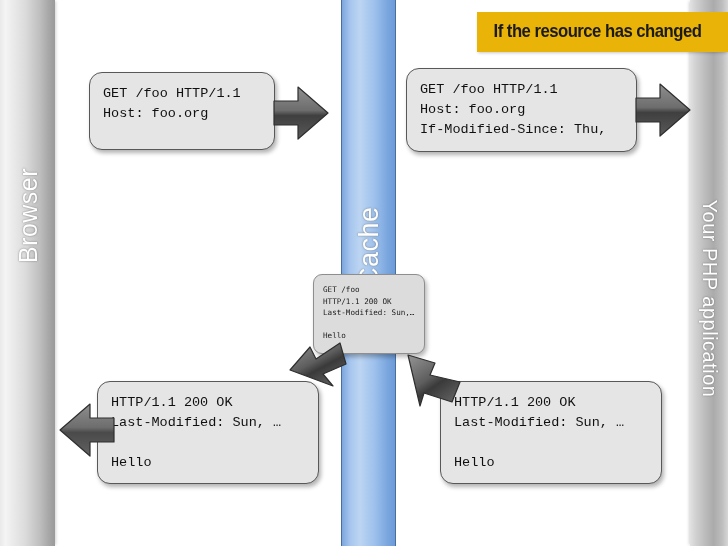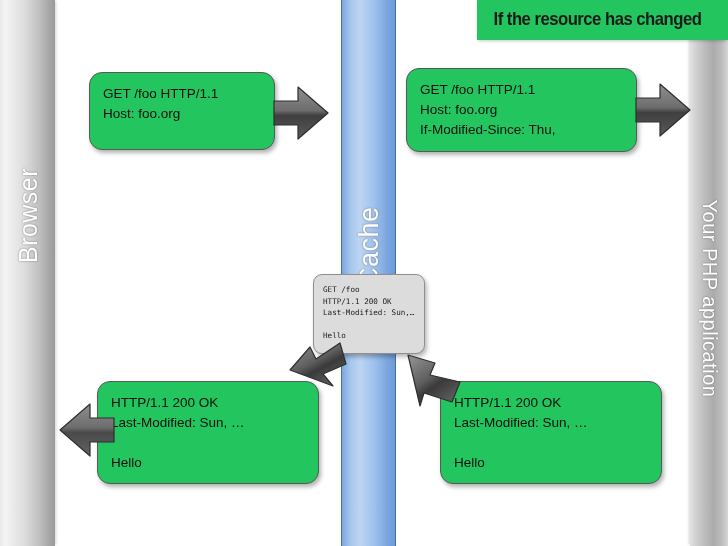--- a/index.html
+++ b/index.html
@@ -80,24 +80,24 @@
     top: 287px;
     transform: translateX(-50%) rotate(90deg);
     transform-origin: center center;
     font-size: 20px;
   }
 
   
   #banner {
     position: absolute;
     left: 477px;
-    top: 0px;
+    top: 12px;
     width: 251px;
     height: 40px;
-    background: #22c55e;
+    background: #eab308;
     box-shadow: 0 2px 3px -1px rgba(0,0,0,0.22);
   }
   #banner-text {
     position: absolute;
     left: 0;
     right: 10px;
     top: 8px;
     text-align: center;
     font-family: "Liberation Sans", sans-serif;
     font-size: 19px;
@@ -105,26 +105,26 @@
     color: #1b1b1b;
     letter-spacing: -0.6px;
     transform: scaleX(0.88);
     transform-origin: center center;
     white-space: nowrap;
   }
 
   
   .bubble {
     position: absolute;
-    background: #22c55e;
+    background: #e5e5e5;
     border: 1.3px solid #585858;
     border-radius: 13px;
     box-shadow: 2px 3px 4px rgba(0,0,0,0.30);
     box-sizing: border-box;
-    font-family: Liberation Sans, sans-serif;
+    font-family: Liberation Mono, monospace;
     font-size: 13.5px;
     line-height: 20px;
     color: #101010;
     padding: 11px 9px 11px 13px;
     white-space: pre;
     overflow: hidden;
   }
 
   #bubble-req-browser { left: 89px;  top: 72px;  width: 186px; height: 78px; }
   #bubble-req-cache   { left: 406px; top: 68px;  width: 231px; height: 84px; }

